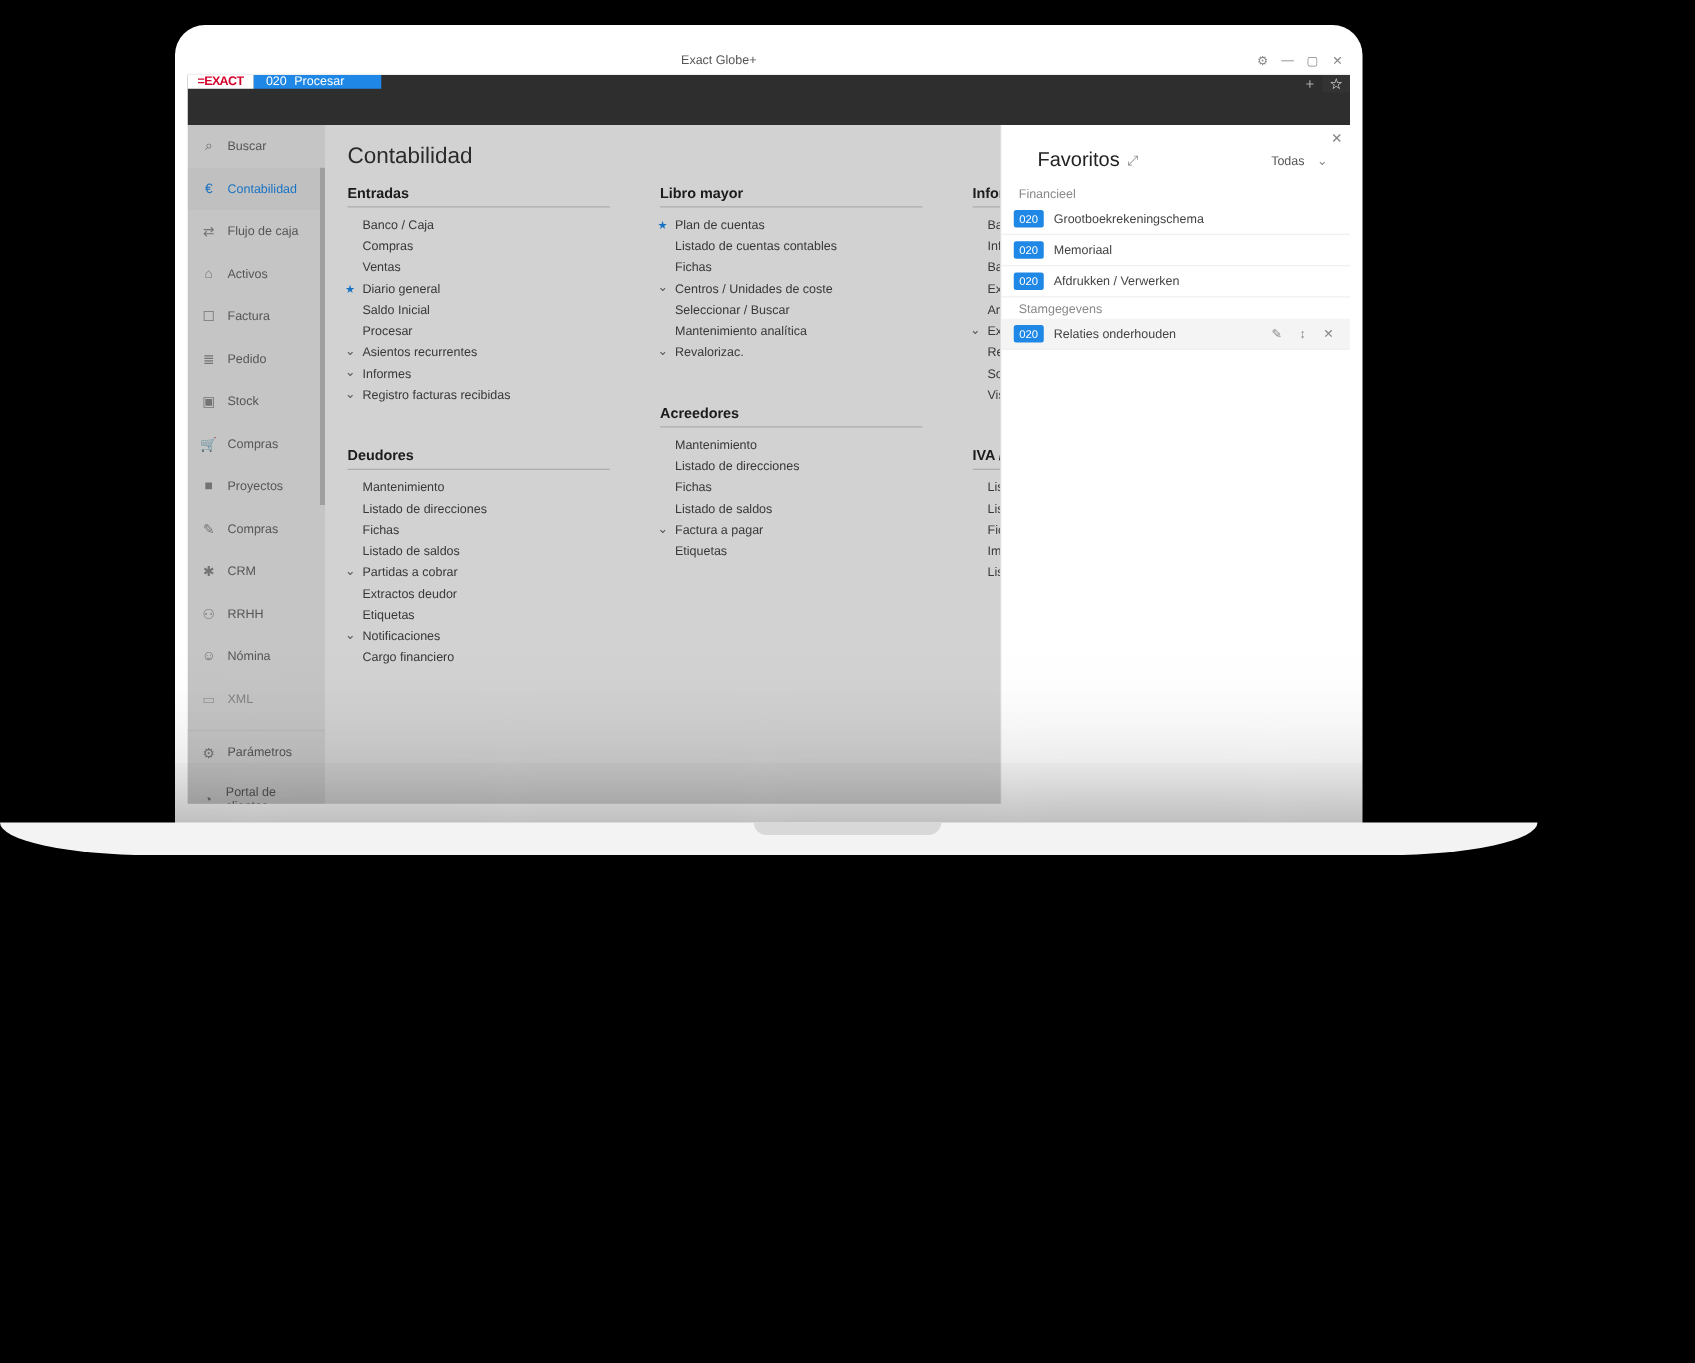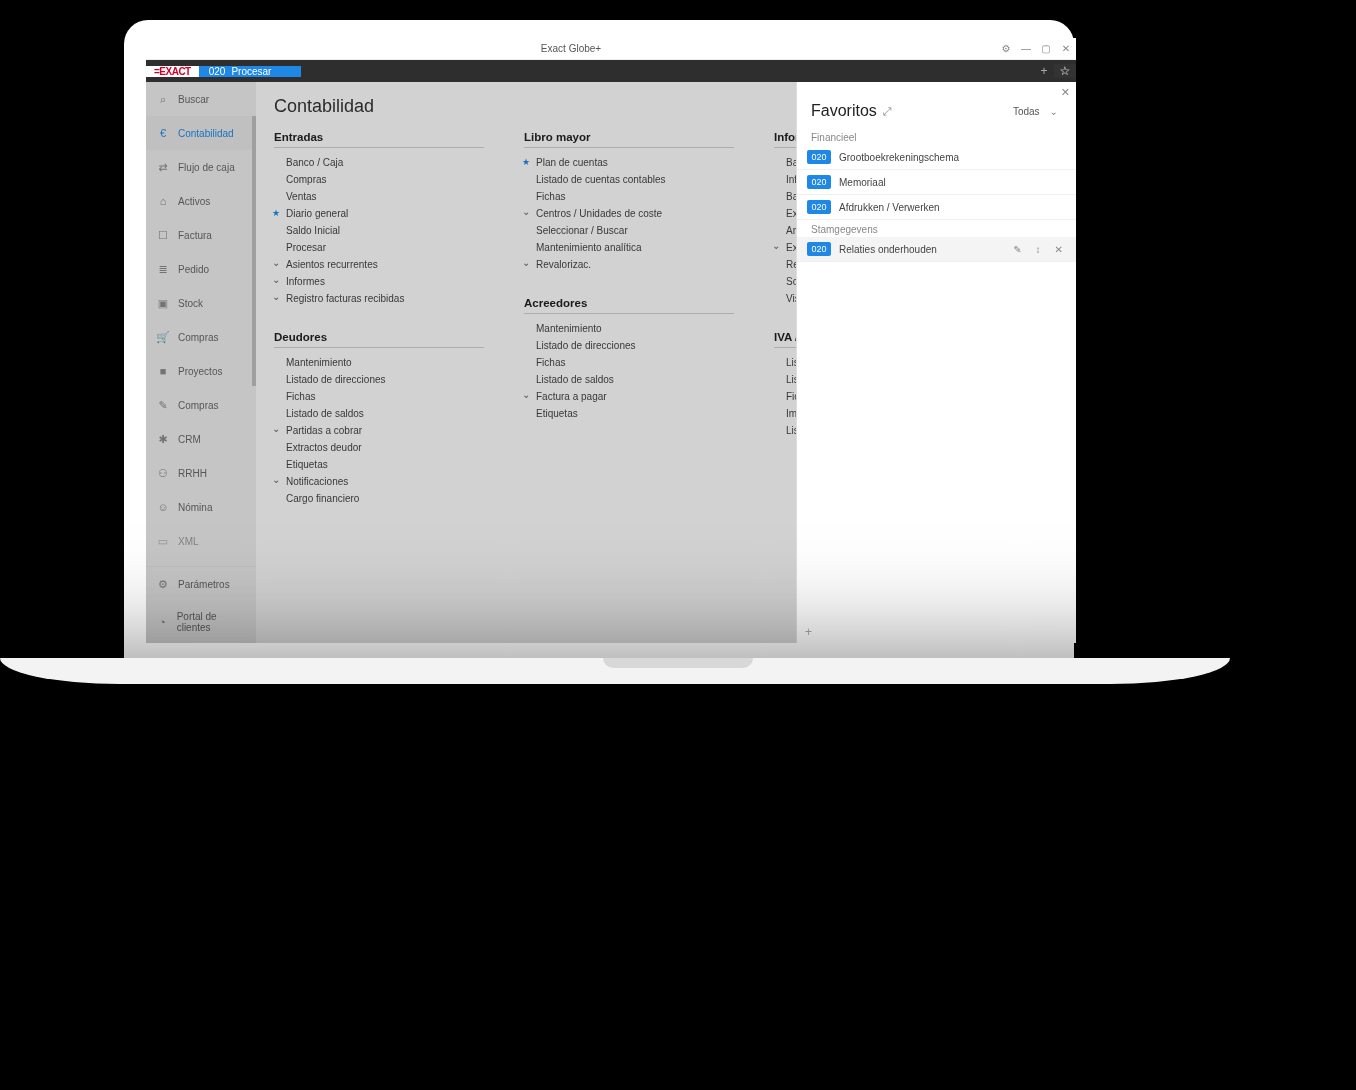--- a/index.html
+++ b/index.html
@@ -6,27 +6,27 @@
   body {
     font-family: "Segoe UI", Arial, sans-serif;
     background: #000;
     width: 1356px;
     height: 1090px;
     position: relative;
     overflow: hidden;
   }
   .laptop-frame {
     position: absolute;
-    left: 124px;
+    left: 140px;
     top: 20px;
     width: 950px;
     height: 640px;
     background: #fff;
     border-radius: 24px 24px 0 0;
-    padding: 18px 10px 0 22px;
+    padding: 18px 10px 0 10px;
   }
   .laptop-base {
     position: absolute;
     left: 0px;
     top: 658px;
     width: 1230px;
     height: 26px;
     background: #f3f3f3;
     border-radius: 0 0 120px 120px / 0 0 26px 26px;
     box-shadow: 0 50px 120px 40px rgba(0,0,0,0.6);
@@ -57,24 +57,24 @@
     display: flex;
     align-items: center;
     border-bottom: 1px solid #eee;
     font-size: 10px;
     color: #555;
   }
   .titlebar .title { flex: 1; text-align: center; }
   .titlebar .winbtn { width: 20px; text-align: center; color: #888; }
   
   .tabrow {
-    height: 22px;
+    height: 40px;
     background: #2e2e2e;
     display: flex;
-    align-items: center;
+    align-items: flex-start;
     color: #fff;
   }
   .tabrow .brand {
     background: #fff;
     color: #d4002a;
     font-weight: bold;
     font-size: 10px;
     padding: 0 8px;
     display: flex;
     align-items: center;
@@ -151,41 +151,42 @@
   }
   .main h1 {
     font-size: 18px; font-weight: 400; color:#333; margin-bottom: 14px;
   }
   .cols { display:flex; gap:40px; }
   .col { width: 210px; }
   .col h3 { font-size: 11.5px; font-weight:700; color:#222; border-bottom:1px solid #ccc; padding-bottom:4px; margin-bottom:6px;}
   .col .item { font-size: 10px; color:#444; padding: 3px 0 3px 12px; position:relative;}
   .col .item.star::before { content:"★"; color:#1f87e5; position:absolute; left:-2px; font-size:9px;}
   .col .item.chev::before { content:"⌄"; color:#666; position:absolute; left:-2px; font-size:10px; top:1px;}
-  .section2 { margin-top:24px;}
+  .section2 { margin-top:34px;}
   
   .favpanel {
     position: absolute;
     right: 0;
     top: 0;
     width: 280px;
     bottom: 0;
     background: #fff;
     border-left: 1px solid #ddd;
     font-size: 10px;
     color: #444;
     display:flex;
     flex-direction:column;
   }
   .favpanel .closebtn {
     position:absolute; right:6px; top:4px; color:#888; font-size:11px;
   }
   .favpanel .fav-head {
     display:flex; align-items:center; gap:6px;
     padding: 20px 14px 8px 14px;
+    margin-left: 15px;
   }
   .favpanel .fav-head .ttl { font-size: 16px; color:#222;}
   .favpanel .fav-head .pin { color:#888; font-size:11px;}
   .favpanel .fav-head .spacer{flex:1;}
   .favpanel .fav-head .filter{ font-size:10px;color:#555;}
   .favpanel .fav-head .drop{ color:#888; font-size:10px; padding:0 4px;}
   .favgroup { padding: 4px 14px 2px 14px; color:#888; font-size:10px;}
   .favitem {
     display:flex; align-items:center; gap:8px;
     padding: 5px 10px 5px 10px;

